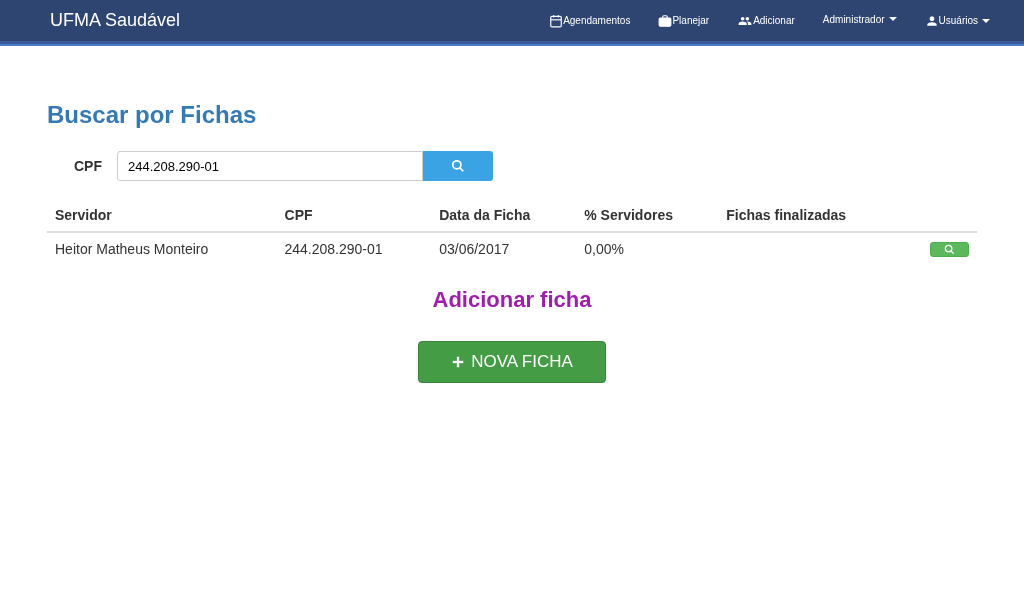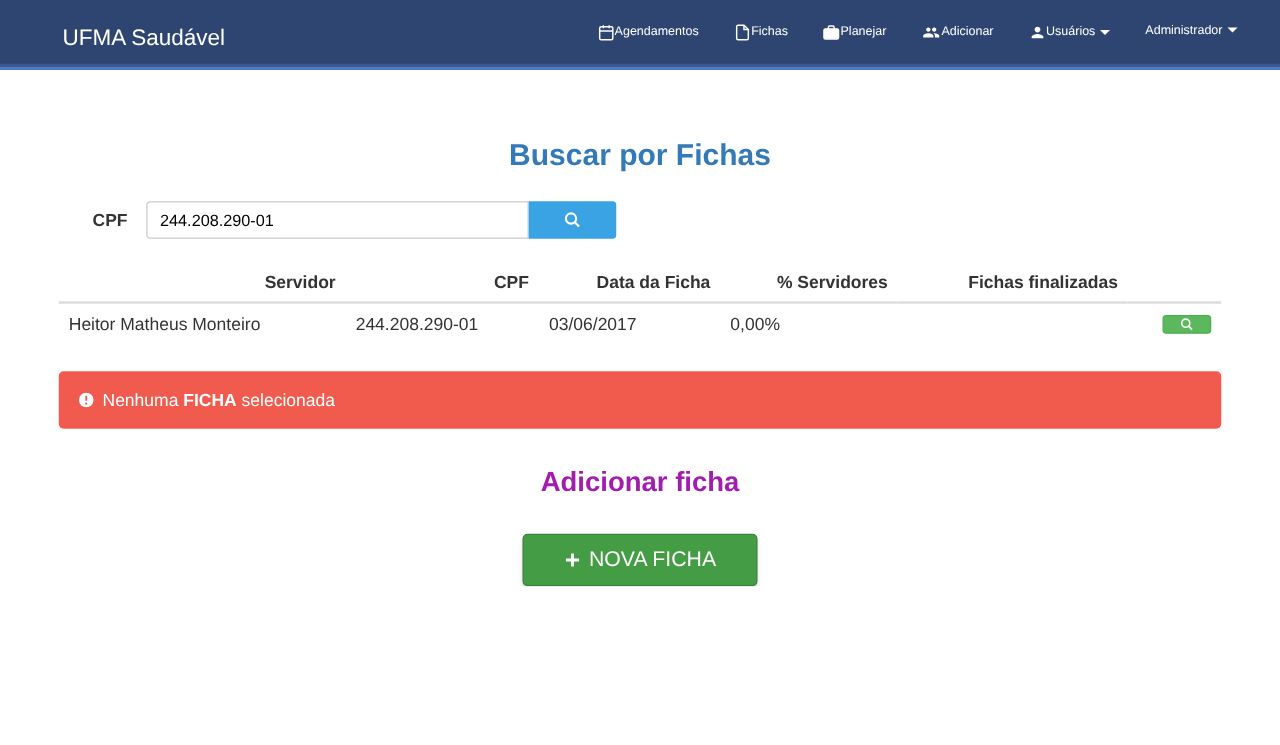--- a/index.html
+++ b/index.html
@@ -13,21 +13,21 @@
       align-items: center;
       padding: 0 20px;
     }
     .navbar-bottom-line {
       height: 2px;
       background: #4a7bc8;
     }
     .navbar-brand {
       color: #fff;
       font-size: 18px;
-      padding: 20px 15px 10px 30px;
+      padding: 10px 15px 10px 30px;
       text-decoration: none;
     }
     .navbar-nav {
       margin-left: auto;
       display: flex;
       list-style: none;
     }
     .navbar-nav li a {
       color: #ffffff;
       padding: 12px 14px;
@@ -51,21 +51,20 @@
       margin: 0 auto;
       padding: 0 15px;
     }
 
     .page-title {
       color: #337ab7;
       font-size: 24px;
       font-weight: bold;
       margin-top: 55px;
       margin-bottom: 22px;
-      text-align: center;
     }
 
     .search-row {
       display: flex;
       align-items: center;
       margin-bottom: 18px;
     }
     .search-label {
       font-weight: bold;
       width: 70px;
@@ -93,21 +92,21 @@
       align-items: center;
       justify-content: center;
     }
 
     table {
       width: 100%;
       border-collapse: collapse;
       margin-bottom: 22px;
     }
     table th {
-      text-align: right;
+      text-align: left;
       padding: 8px;
       border-bottom: 2px solid #ddd;
       font-weight: bold;
       font-size: 14px;
     }
     table td {
       padding: 8px 8px;
       border-top: 1px solid #ddd;
       font-size: 14px;
     }
@@ -178,63 +177,52 @@
               <line x1="8" y1="2" x2="8" y2="6"></line>
               <line x1="3" y1="10" x2="21" y2="10"></line>
             </svg>
       </span>
       <span>Agendamentos</span>
     </a>
       </li>
     <li>
         <a href="#">
       <span class="icon">
-        <svg width="14" height="14" viewBox="0 0 24 24" fill="none" stroke="#fff" stroke-width="2">
-              <path d="M14 2H6a2 2 0 0 0-2 2v16a2 2 0 0 0 2 2h12a2 2 0 0 0 2-2V8z"></path>
-              <polyline points="14 2 14 8 20 8"></polyline>
-            </svg>
-      </span>
-      <span>Fichas</span>
-    </a>
-      </li>
-    <li>
-        <a href="#">
-      <span class="icon">
         <svg width="14" height="14" viewBox="0 0 24 24" fill="#fff" stroke="#fff" stroke-width="2">
               <rect x="2" y="7" width="20" height="14" rx="2"></rect>
               <path d="M16 21V5a2 2 0 0 0-2-2h-4a2 2 0 0 0-2 2v16" fill="none"></path>
             </svg>
       </span>
       <span>Planejar</span>
     </a>
       </li>
     <li>
         <a href="#">
       <span class="icon">
         <svg width="16" height="14" viewBox="0 0 24 24" fill="#fff">
               <path d="M16 11c1.66 0 3-1.34 3-3s-1.34-3-3-3-3 1.34-3 3 1.34 3 3 3zm-8 0c1.66 0 3-1.34 3-3s-1.34-3-3-3-3 1.34-3 3 1.34 3 3 3zm0 2c-2.33 0-7 1.17-7 3.5V19h14v-2.5c0-2.33-4.67-3.5-7-3.5zm8 0c-.29 0-.62.02-.97.05 1.16.84 1.97 1.97 1.97 3.45V19h6v-2.5c0-2.33-4.67-3.5-7-3.5z"></path>
             </svg>
       </span>
       <span>Adicionar</span>
     </a>
       </li>
     <li>
         <a href="#">
+      <span>Administrador</span>
+      <span class="caret"></span>
+    </a>
+      </li>
+    <li>
+        <a href="#">
       <span class="icon">
         <svg width="14" height="14" viewBox="0 0 24 24" fill="#fff">
               <path d="M12 12c2.21 0 4-1.79 4-4s-1.79-4-4-4-4 1.79-4 4 1.79 4 4 4zm0 2c-2.67 0-8 1.34-8 4v2h16v-2c0-2.66-5.33-4-8-4z"></path>
             </svg>
       </span>
       <span>Usuários</span>
-      <span class="caret"></span>
-    </a>
-      </li>
-    <li>
-        <a href="#">
-      <span>Administrador</span>
       <span class="caret"></span>
     </a>
       </li>
   </ul>
 </nav>
 <div class="navbar-bottom-line"></div>
 
 <div class="container">
   <h2 class="page-title">Buscar por Fichas</h2>
 
@@ -276,32 +264,20 @@
                   <circle cx="10" cy="10" r="7"></circle>
                   <line x1="21" y1="21" x2="15" y2="15"></line>
                 </svg>
             </span>
           </button>
         </td>
       </tr>
     </tbody>
   </table>
 
-  <div class="alert">
-    <span class="icon">
-      <svg width="14" height="14" viewBox="0 0 24 24" fill="#fff">
-          <circle cx="12" cy="12" r="10"></circle>
-          <line x1="12" y1="6" x2="12" y2="13" stroke="#f15b4e" stroke-width="2.5"></line>
-          <circle cx="12" cy="17" r="1.5" fill="#f15b4e"></circle>
-        </svg>
-    </span>
-    <span>
-      <span>Nenhuma </span><strong>FICHA</strong><span> selecionada</span>
-    </span>
-  </div>
 
   <div class="center-block">
     <h3 class="section-title">Adicionar ficha</h3>
     <button class="btn-success">
       <span class="icon">
         <svg width="14" height="14" viewBox="0 0 24 24" fill="none" stroke="#fff" stroke-width="4">
             <line x1="12" y1="3" x2="12" y2="21"></line>
             <line x1="3" y1="12" x2="21" y2="12"></line>
           </svg>
       </span>

